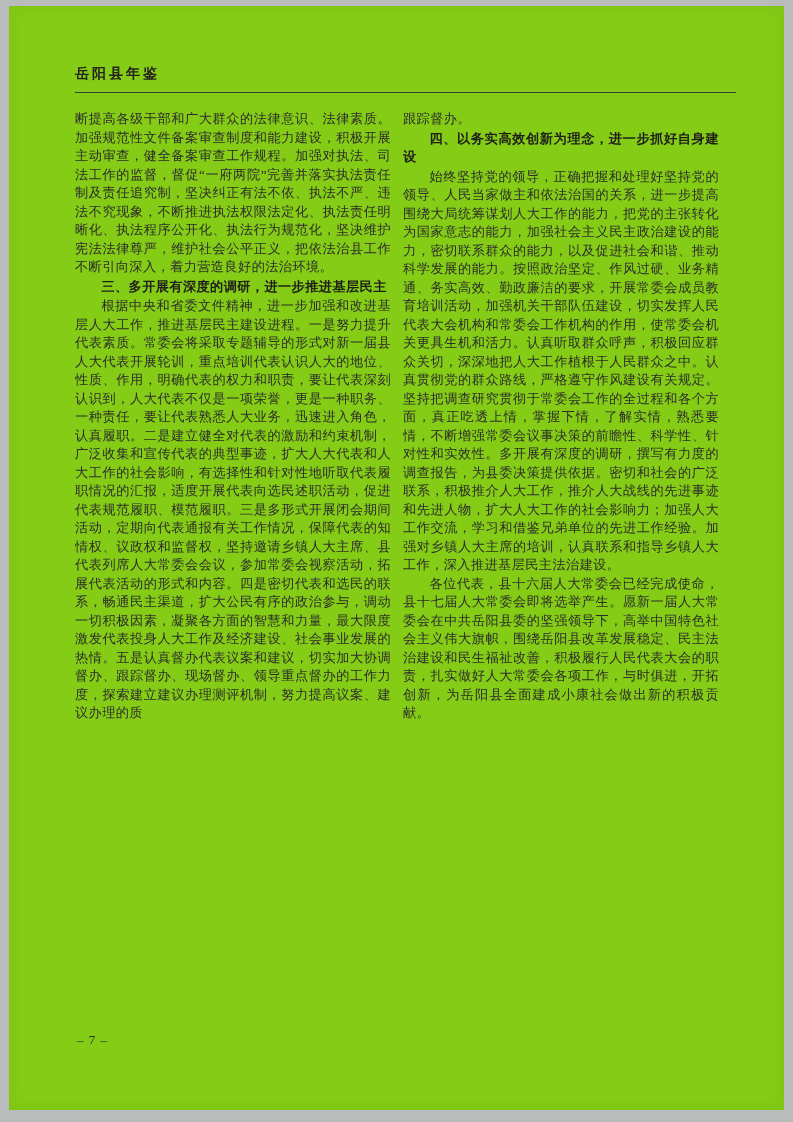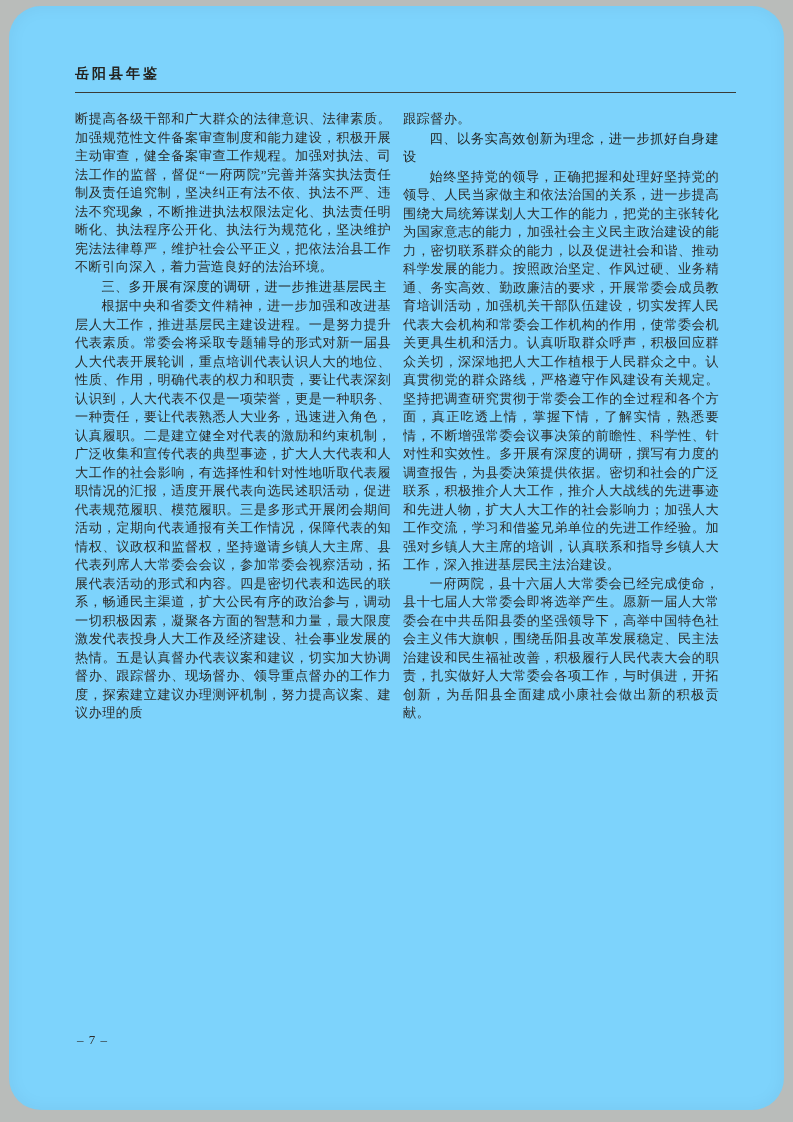--- a/index.html
+++ b/index.html
@@ -13,24 +13,23 @@
     background: #b9bcba;
     font-family: "Liberation Serif", "DejaVu Serif", serif;
     color: #2d2c2a;
   }
   .page {
     position: absolute;
     left: 9px;
     top: 6px;
     width: 775px;
     height: 1104px;
-    background: #7dd3fc;
+    background: #84cc16;
     box-shadow: inset 0 0 18px rgba(0,0,0,0.05);
     overflow: hidden;
-    border-radius: 32px;
   }
   .header {
     position: absolute;
     left: 66px;
     top: 58px;
     width: 661px;
   }
   .header-title {
     display: inline-block;
     font-size: 14px;
@@ -69,21 +68,21 @@
     word-break: break-all;
   }
   .column p.indent, .column h3.indent {
     text-indent: 2em;
   }
   .column p.no-indent {
     text-indent: 0;
   }
   .column h3.heading {
     font-family: "Liberation Sans", "DejaVu Sans", sans-serif;
-    font-weight: normal;
+    font-weight: bold;
     color: #1f1e1b;
     margin-top: 1px;
     margin-bottom: 1px;
   }
   .footer {
     position: absolute;
     left: 68px;
     top: 1026px;
     font-size: 13px;
     letter-spacing: 1px;
@@ -103,21 +102,21 @@
   <div class="columns">
     <div class="column" id="col-left">
         <p class="no-indent">断提高各级干部和广大群众的法律意识、法律素质。加强规范性文件备案审查制度和能力建设，积极开展主动审查，健全备案审查工作规程。加强对执法、司法工作的监督，督促“一府两院”完善并落实执法责任制及责任追究制，坚决纠正有法不依、执法不严、违法不究现象，不断推进执法权限法定化、执法责任明晰化、执法程序公开化、执法行为规范化，坚决维护宪法法律尊严，维护社会公平正义，把依法治县工作不断引向深入，着力营造良好的法治环境。</p>
         <h3 class="heading indent">三、多开展有深度的调研，进一步推进基层民主</h3>
         <p class="indent">根据中央和省委文件精神，进一步加强和改进基层人大工作，推进基层民主建设进程。一是努力提升代表素质。常委会将采取专题辅导的形式对新一届县人大代表开展轮训，重点培训代表认识人大的地位、性质、作用，明确代表的权力和职责，要让代表深刻认识到，人大代表不仅是一项荣誉，更是一种职务、一种责任，要让代表熟悉人大业务，迅速进入角色，认真履职。二是建立健全对代表的激励和约束机制，广泛收集和宣传代表的典型事迹，扩大人大代表和人大工作的社会影响，有选择性和针对性地听取代表履职情况的汇报，适度开展代表向选民述职活动，促进代表规范履职、模范履职。三是多形式开展闭会期间活动，定期向代表通报有关工作情况，保障代表的知情权、议政权和监督权，坚持邀请乡镇人大主席、县代表列席人大常委会会议，参加常委会视察活动，拓展代表活动的形式和内容。四是密切代表和选民的联系，畅通民主渠道，扩大公民有序的政治参与，调动一切积极因素，凝聚各方面的智慧和力量，最大限度激发代表投身人大工作及经济建设、社会事业发展的热情。五是认真督办代表议案和建议，切实加大协调督办、跟踪督办、现场督办、领导重点督办的工作力度，探索建立建议办理测评机制，努力提高议案、建议办理的质</p>
       </div>
     <div class="column" id="col-right">
         <p class="no-indent">跟踪督办。</p>
         <h3 class="heading indent">四、以务实高效创新为理念，进一步抓好自身建设</h3>
         <p class="indent">始终坚持党的领导，正确把握和处理好坚持党的领导、人民当家做主和依法治国的关系，进一步提高围绕大局统筹谋划人大工作的能力，把党的主张转化为国家意志的能力，加强社会主义民主政治建设的能力，密切联系群众的能力，以及促进社会和谐、推动科学发展的能力。按照政治坚定、作风过硬、业务精通、务实高效、勤政廉洁的要求，开展常委会成员教育培训活动，加强机关干部队伍建设，切实发挥人民代表大会机构和常委会工作机构的作用，使常委会机关更具生机和活力。认真听取群众呼声，积极回应群众关切，深深地把人大工作植根于人民群众之中。认真贯彻党的群众路线，严格遵守作风建设有关规定。坚持把调查研究贯彻于常委会工作的全过程和各个方面，真正吃透上情，掌握下情，了解实情，熟悉要情，不断增强常委会议事决策的前瞻性、科学性、针对性和实效性。多开展有深度的调研，撰写有力度的调查报告，为县委决策提供依据。密切和社会的广泛联系，积极推介人大工作，推介人大战线的先进事迹和先进人物，扩大人大工作的社会影响力；加强人大工作交流，学习和借鉴兄弟单位的先进工作经验。加强对乡镇人大主席的培训，认真联系和指导乡镇人大工作，深入推进基层民主法治建设。</p>
-        <p class="indent">一府两院，县十六届人大常委会已经完成使命，县十七届人大常委会即将选举产生。愿新一届人大常委会在中共岳阳县委的坚强领导下，高举中国特色社会主义伟大旗帜，围绕岳阳县改革发展稳定、民主法治建设和民生福祉改善，积极履行人民代表大会的职责，扎实做好人大常委会各项工作，与时俱进，开拓创新，为岳阳县全面建成小康社会做出新的积极贡献。</p>
+        <p class="indent">各位代表，县十六届人大常委会已经完成使命，县十七届人大常委会即将选举产生。愿新一届人大常委会在中共岳阳县委的坚强领导下，高举中国特色社会主义伟大旗帜，围绕岳阳县改革发展稳定、民主法治建设和民生福祉改善，积极履行人民代表大会的职责，扎实做好人大常委会各项工作，与时俱进，开拓创新，为岳阳县全面建成小康社会做出新的积极贡献。</p>
       </div>
   </div>
 
   <div class="footer">
     <span>– 7 –</span>
   </div>
 
 </div>
 
 </body></html>

